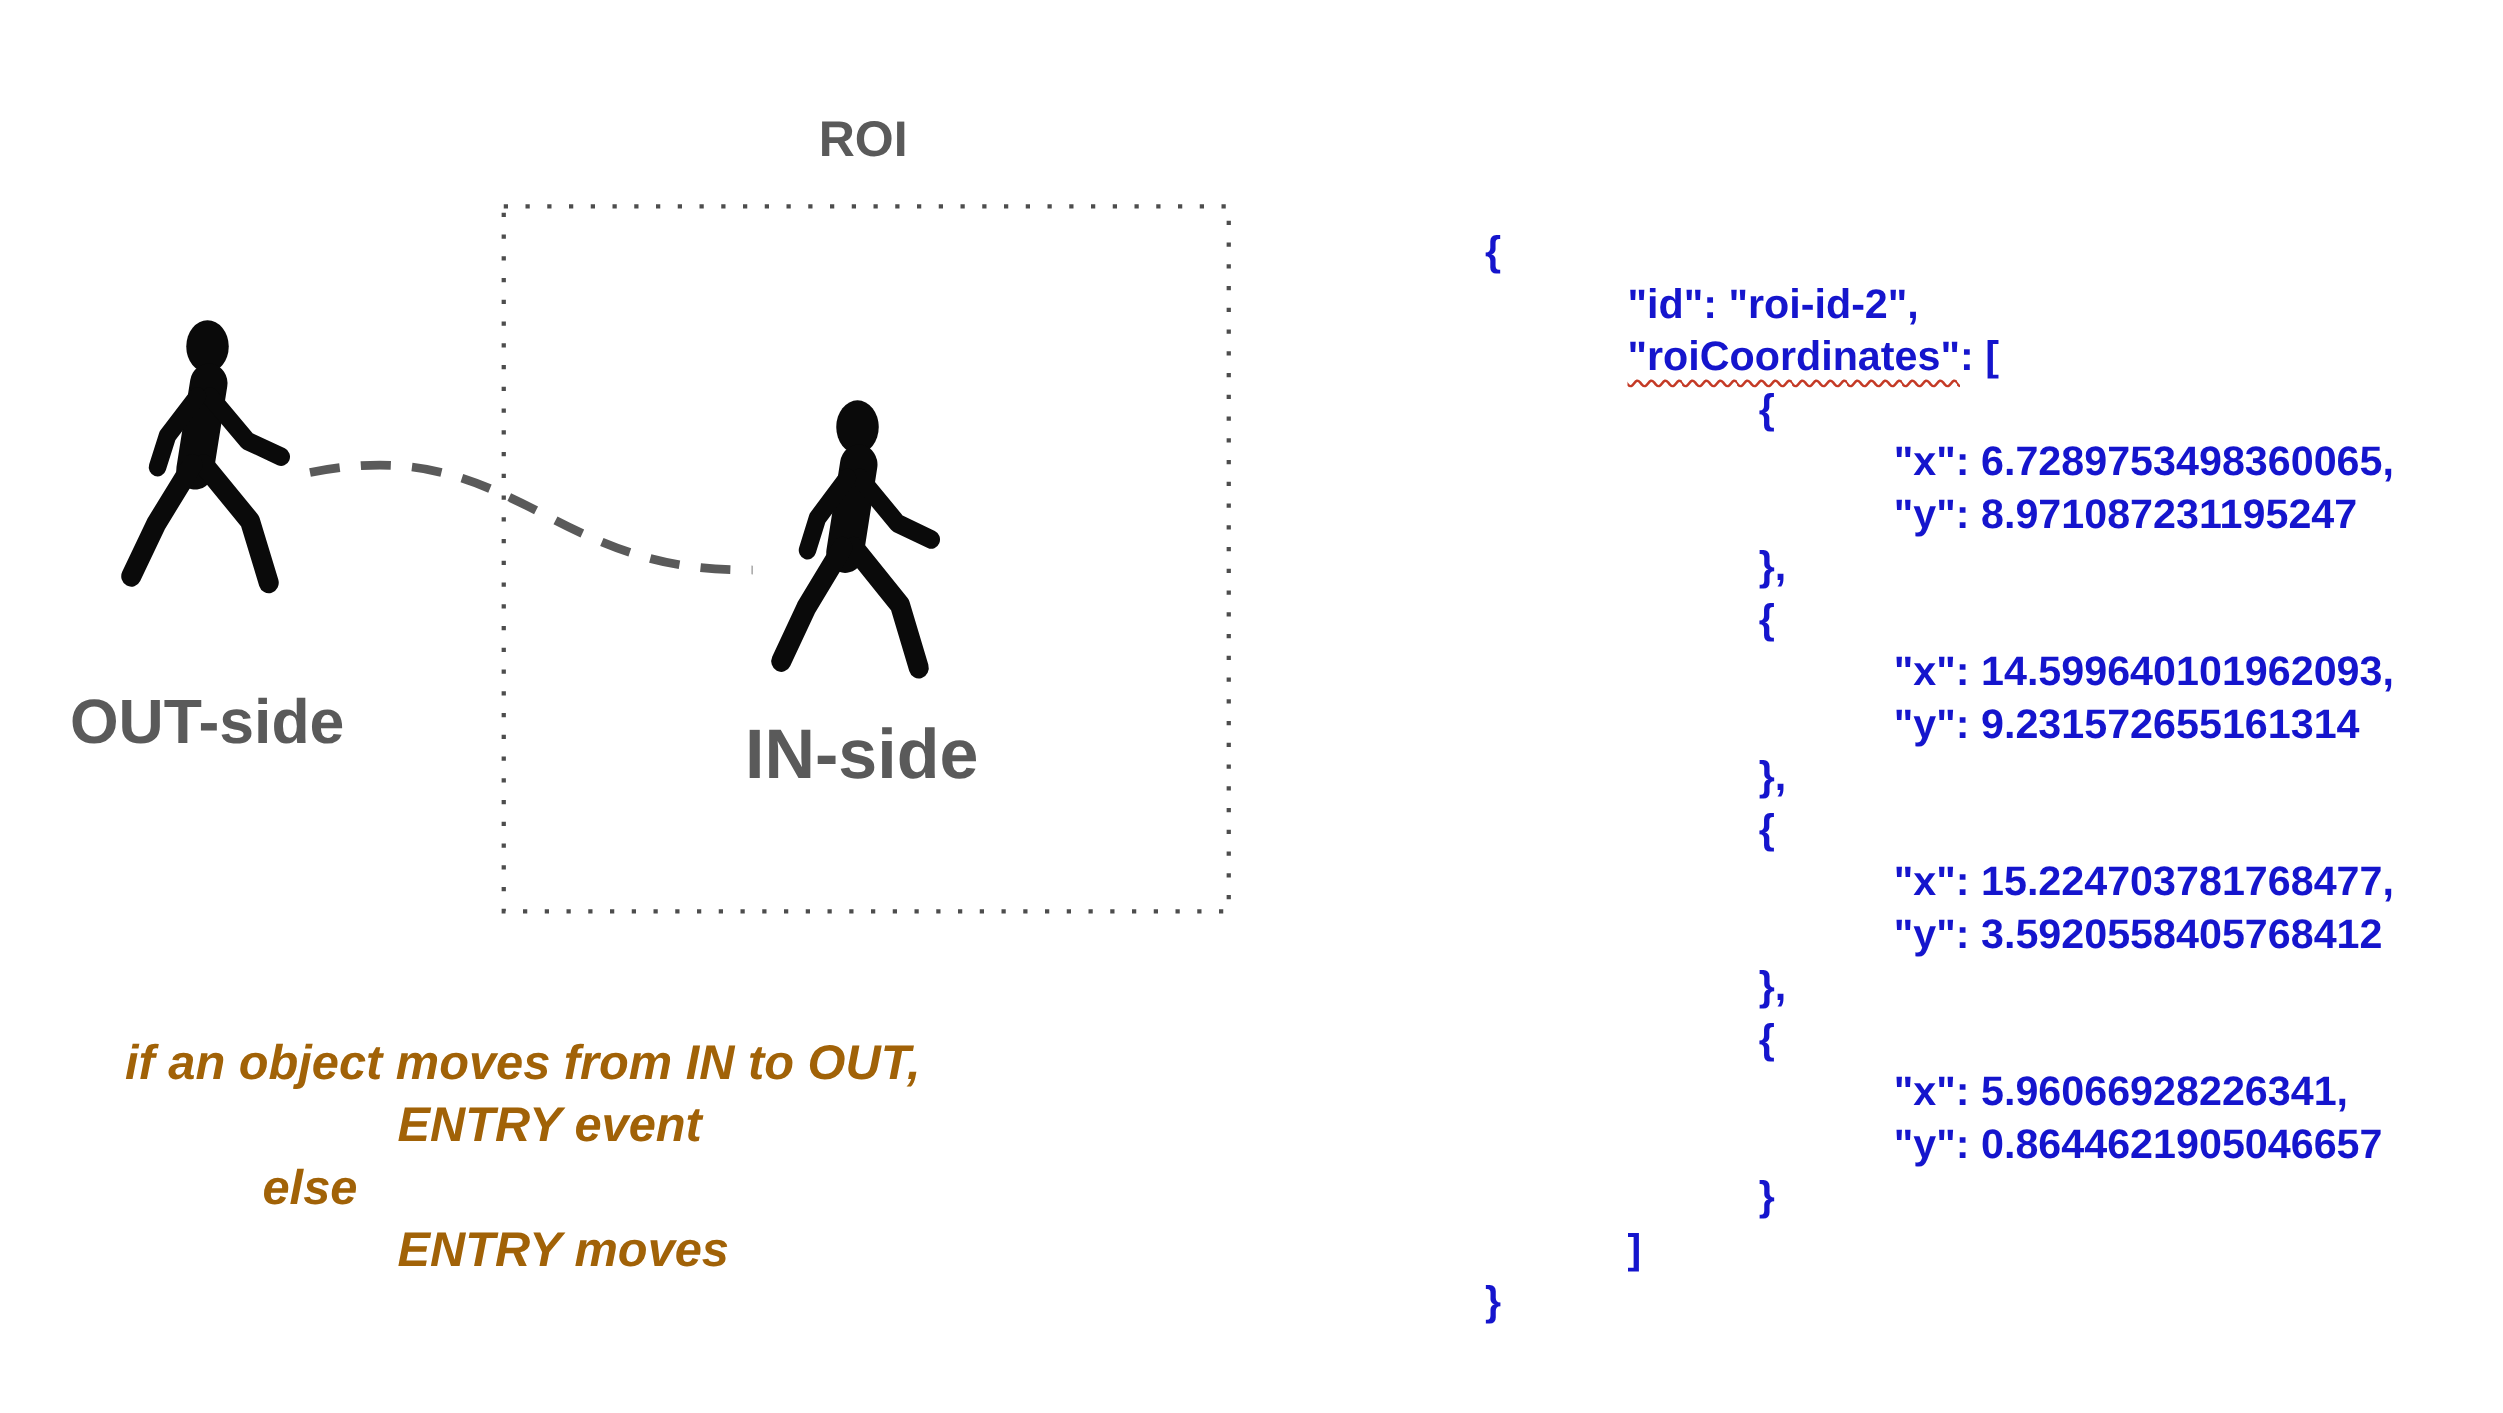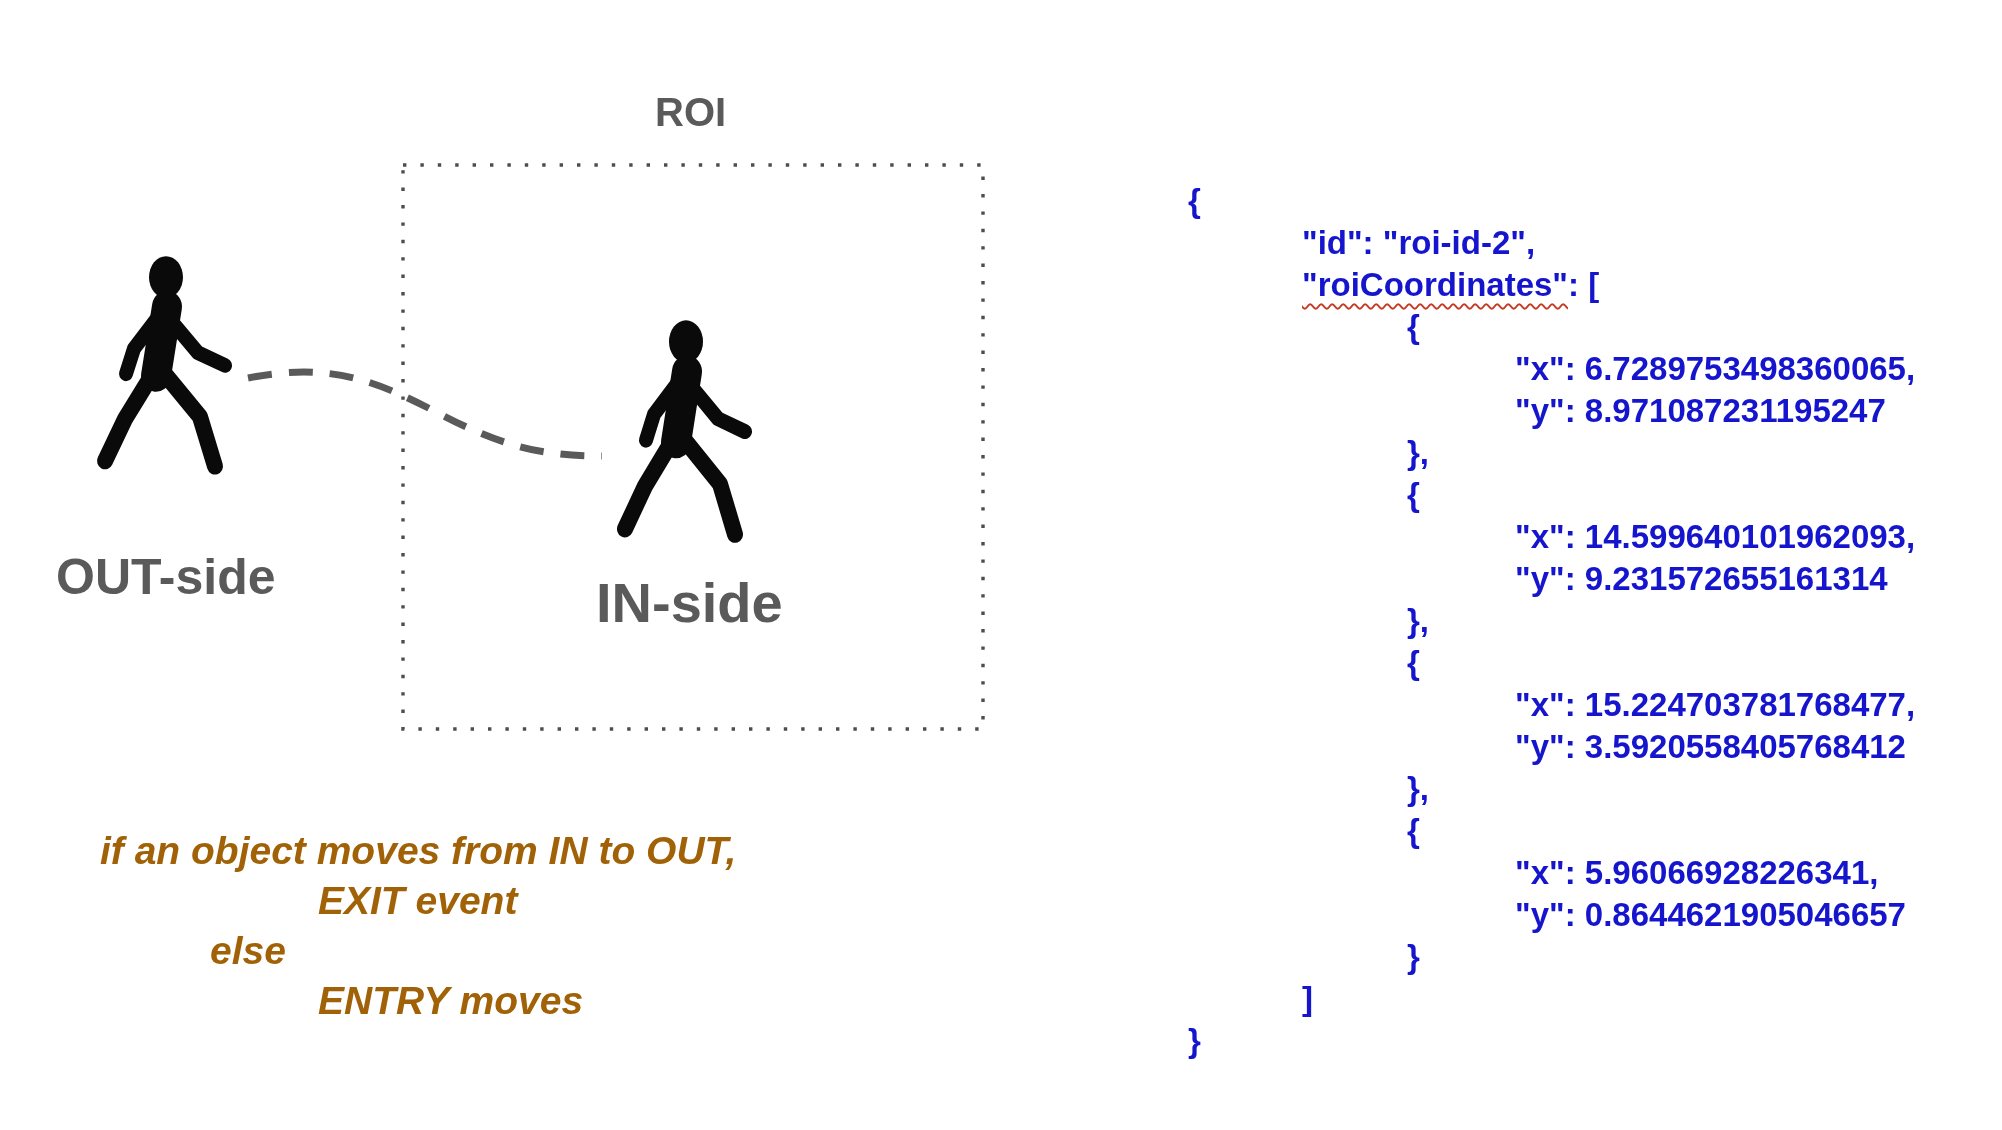--- a/index.html
+++ b/index.html
@@ -99,20 +99,20 @@
     <use href="#walker" transform="translate(88,252) scale(1.0,1.05)"></use>
     <use href="#walker" transform="translate(608,316) scale(1.0,1.07)"></use>
   </svg>
 
   <div class="label" id="roi-label">ROI</div>
   <div class="label" id="out-label">OUT-side</div>
   <div class="label" id="in-label">IN-side</div>
 
   <div class="pseudocode">
       <div class="pseudo-line ind0">if an object moves from IN to OUT,</div>
-      <div class="pseudo-line ind2">EXIT event</div>
+      <div class="pseudo-line ind2">ENTRY event</div>
       <div class="pseudo-line ind1">else</div>
       <div class="pseudo-line ind2">ENTRY moves</div>
     </div>
 
   <div class="json-code"><div class="code-line ind0">{</div><div class="code-line ind1">"id": "roi-id-2",</div><div class="code-line ind1"><span class="squiggle">"roiCoordinates"</span>: [</div><div class="code-line ind2">{</div><div class="code-line ind3">"x": 6.7289753498360065,</div><div class="code-line ind3">"y": 8.971087231195247</div><div class="code-line ind2">},</div><div class="code-line ind2">{</div><div class="code-line ind3">"x": 14.599640101962093,</div><div class="code-line ind3">"y": 9.231572655161314</div><div class="code-line ind2">},</div><div class="code-line ind2">{</div><div class="code-line ind3">"x": 15.224703781768477,</div><div class="code-line ind3">"y": 3.5920558405768412</div><div class="code-line ind2">},</div><div class="code-line ind2">{</div><div class="code-line ind3">"x": 5.96066928226341,</div><div class="code-line ind3">"y": 0.8644621905046657</div><div class="code-line ind2">}</div><div class="code-line ind1">]</div><div class="code-line ind0">}</div></div>
 
 </div>
 
 </body></html>

